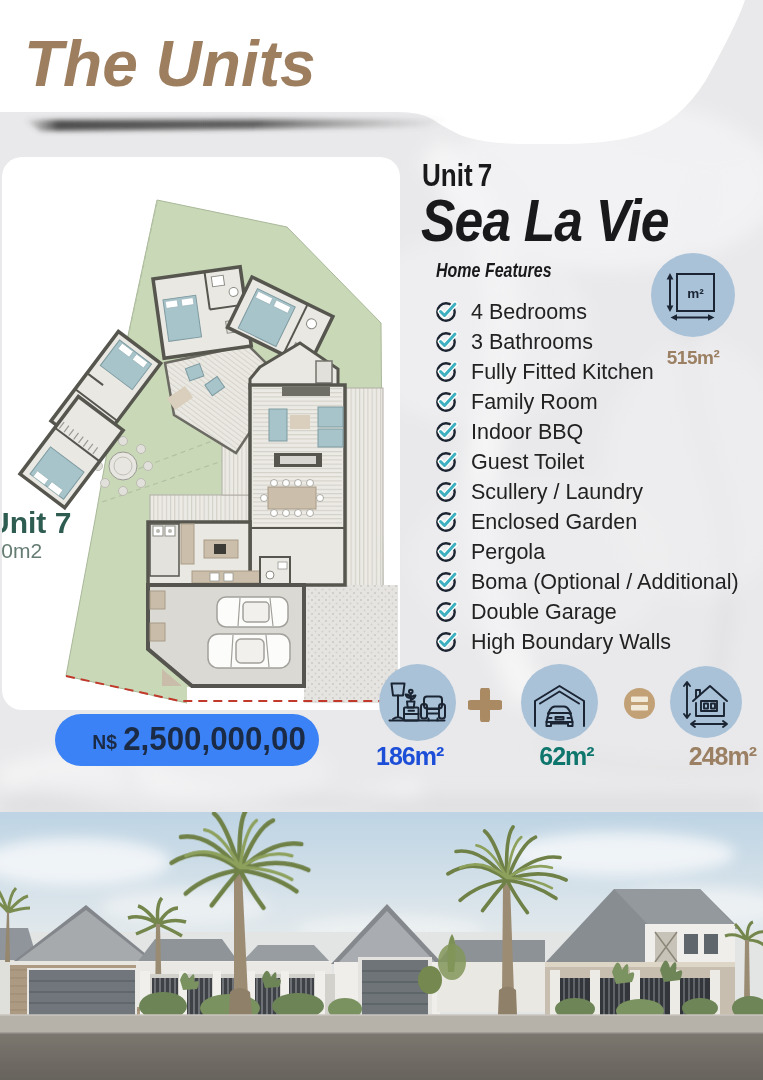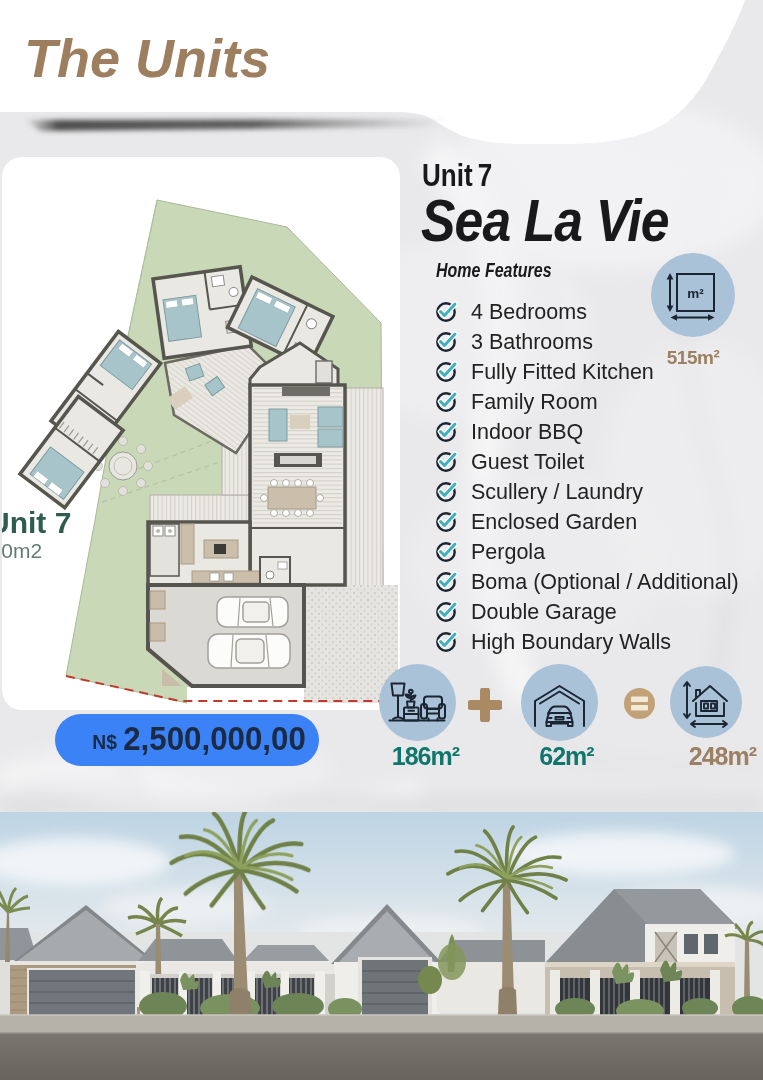--- a/index.html
+++ b/index.html
@@ -42,21 +42,21 @@
    <stop offset="0.55" stop-color="#3c3c3c" stop-opacity=".8"></stop>
    <stop offset="1" stop-color="#777" stop-opacity="0"></stop>
   </linearGradient>
   <filter id="shb" x="-20%" y="-120%" width="140%" height="400%">
         <feGaussianBlur stdDeviation="2.6"></feGaussianBlur>
       </filter>
  </defs>
  <polygon points="24,12 448,11 426,19 40,23" fill="url(#shg)" filter="url(#shb)"></polygon>
 </svg>
 
-<div class="abs" style="left:24px;top:27px;font-size:54px;font-weight:bold;font-style:italic;color:#9d7f60;letter-spacing:0px">The Units</div>
+<div class="abs" style="left:24px;top:27px;font-size:64px;font-weight:bold;font-style:italic;color:#9d7f60;letter-spacing:0px">The Units</div>
 
 <div class="abs" style="left:2px;top:157px;width:398px;height:553px;background:#fff;border-radius:20px;overflow:hidden">
 <svg width="398" height="553" viewBox="0 0 398 553">
  <defs>
   <pattern id="vst" width="4.2" height="8" patternUnits="userSpaceOnUse">
    <rect width="4.2" height="8" fill="#eceae4"></rect>
           <rect width="1.1" height="8" fill="#d3d0c8"></rect>
   </pattern>
   <pattern id="hst" width="8" height="4.2" patternUnits="userSpaceOnUse">
    <rect width="8" height="4.2" fill="#eceae4"></rect>
@@ -315,21 +315,21 @@
   <path d="M16 40 H30.5"></path>
   <path d="M20.5 36.8 H26"></path>
   <rect x="36" y="22.5" width="18" height="12" rx="3"></rect>
   <rect x="33" y="30" width="6" height="14.5" rx="2.5"></rect>
   <rect x="51" y="30" width="6" height="14.5" rx="2.5"></rect>
   <path d="M39 35 H51 M39 39.5 H51 M39 43 V34 M51 43 V34"></path>
   <path d="M40.5 44.5 V46.5 M49.5 44.5 V46.5"></path>
  </g>
 </svg>
 
-<div class="abs" style="left:376px;top:742px;width:83px;text-align:right;font-size:25px;font-weight:bold;color:#0f766e;letter-spacing:-1px">186m²</div>
+<div class="abs" style="left:376px;top:742px;width:83px;text-align:left;font-size:25px;font-weight:bold;color:#1d4ed8;letter-spacing:-1px">186m²</div>
 
 <svg class="abs" style="left:468px;top:688px" width="34" height="34" viewBox="0 0 34 34">
     <path d="M17 3 V31 M3 17 H31" stroke="#a98a62" stroke-width="10" stroke-linecap="round"></path>
   </svg>
 
 <div class="abs" style="left:521px;top:664px;width:77px;height:77px;border-radius:50%;background:#a9c2d8"></div>
 
 <svg class="abs" style="left:531px;top:679px" width="57" height="57" viewBox="0 0 57 57">
  <g stroke="#1b2433" stroke-width="2" fill="none" stroke-linecap="round" stroke-linejoin="round">
   <path d="M4 47 V22 L28.5 7 L53 22 V47"></path>

